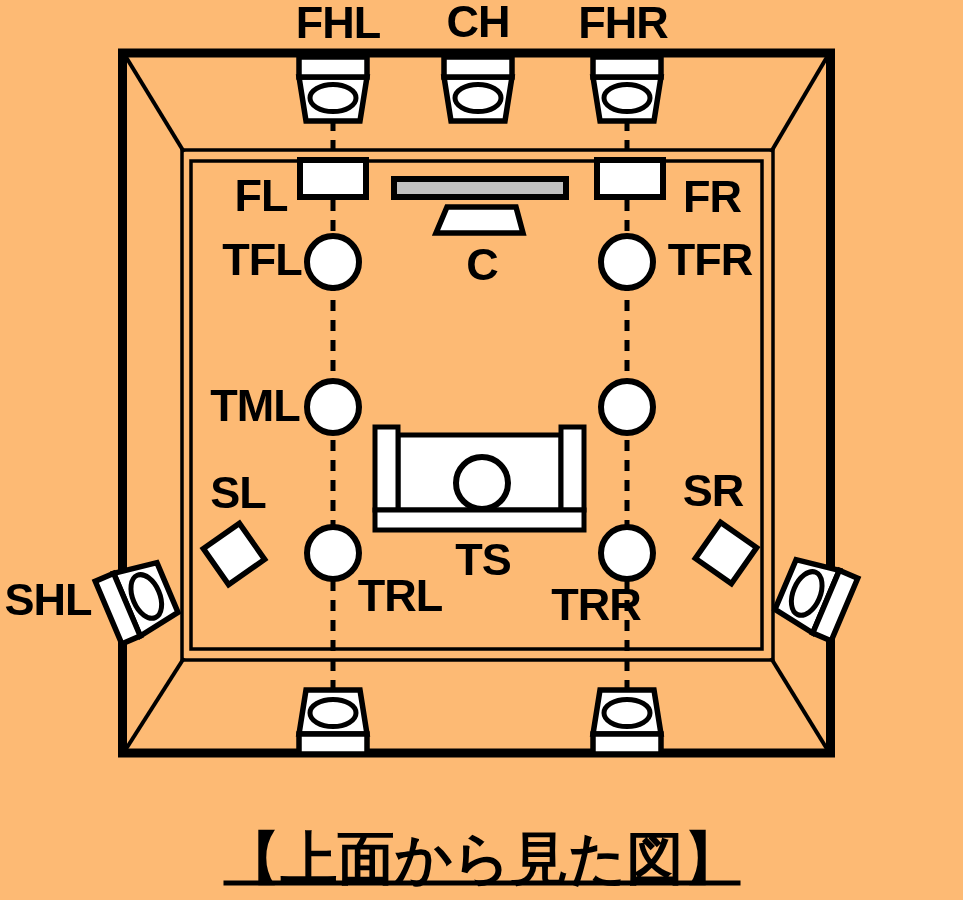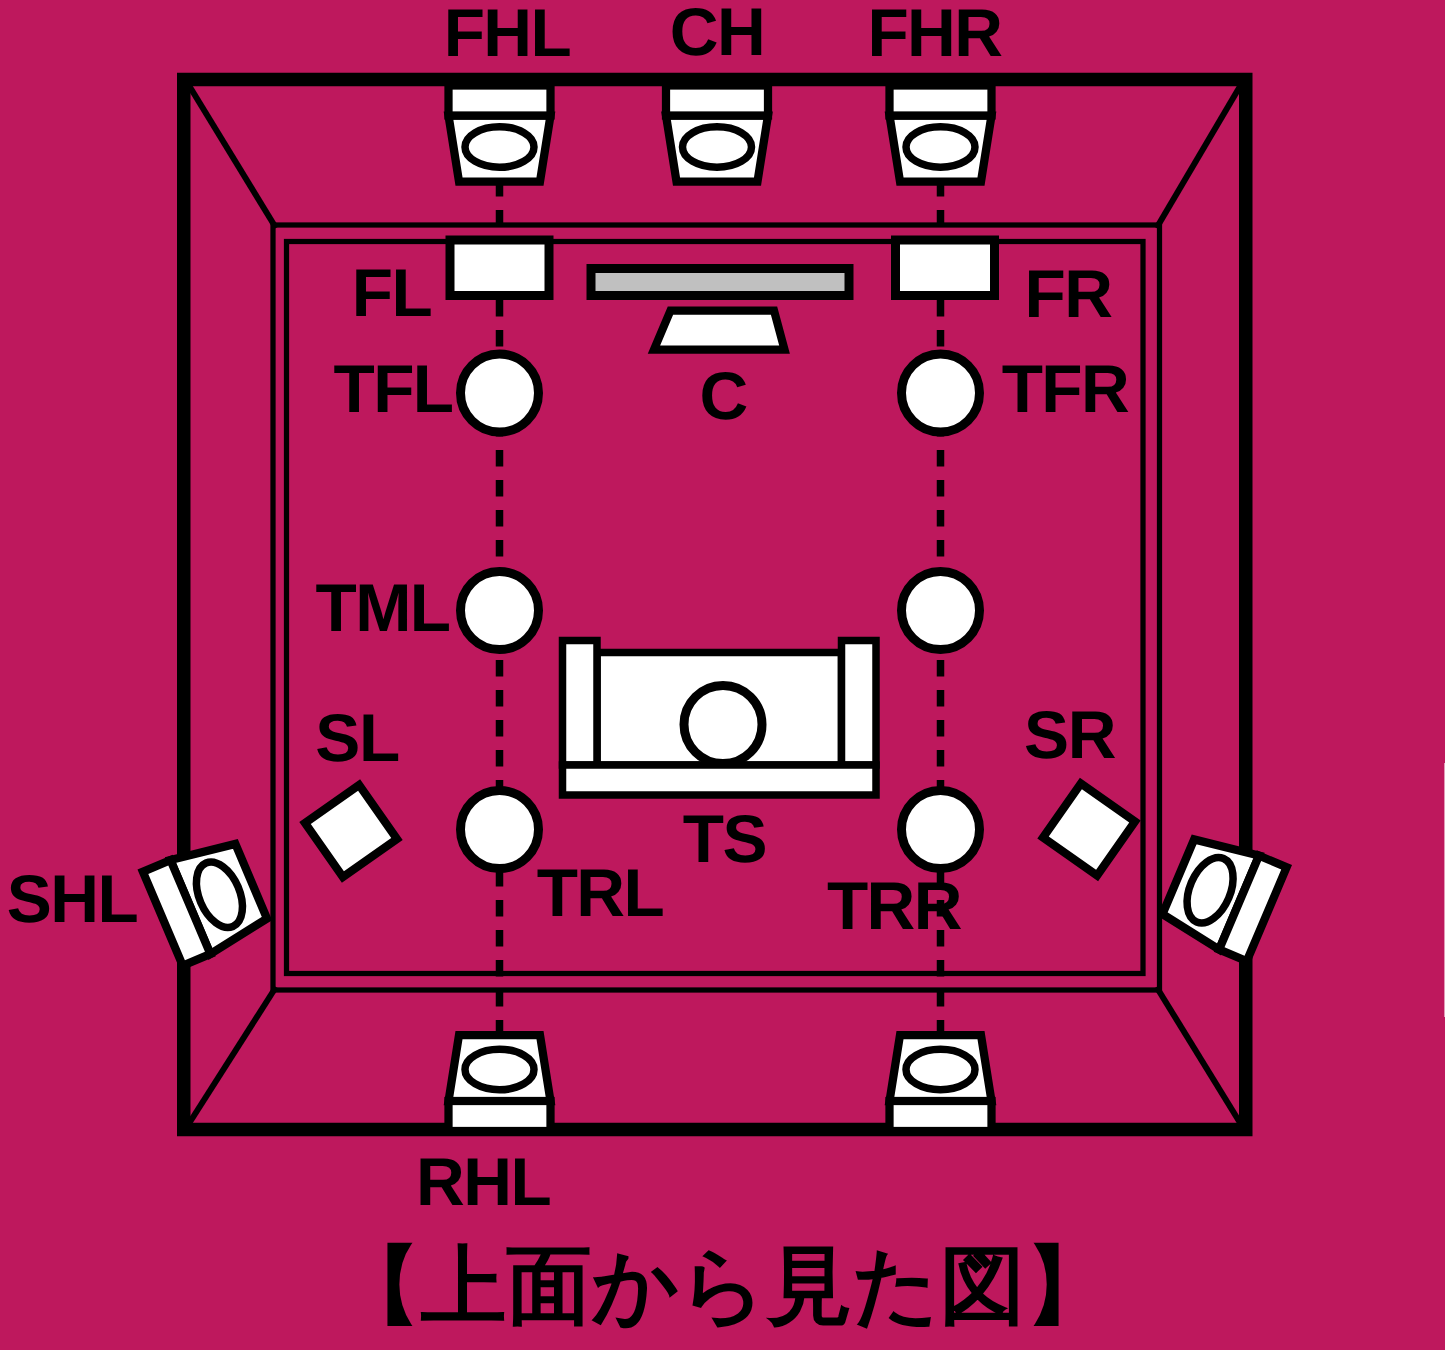--- a/index.html
+++ b/index.html
@@ -1,19 +1,19 @@
 <!DOCTYPE html>
 <html><head>
 <meta charset="utf-8">
 <style>
   html,body{margin:0;padding:0;background:#ffffff;}
   .stage{
     position:relative;
     width:963px;height:900px;
-    background:#be185d;
+    background:#fdba74;
     font-family:"Liberation Sans", sans-serif;
     overflow:hidden;
   }
   .stage svg{position:absolute;left:0;top:0;}
   .lbl{
     position:absolute;
     transform:translate(-50%,-50%);
     font-size:45px;
     font-weight:700;
     line-height:1;
@@ -22,20 +22,21 @@
     letter-spacing:-1px;
   }
   .caption{
     position:absolute;
     transform:translate(-50%,-50%);
     font-size:57px;
     font-weight:700;
     line-height:1;
     color:#000;
     white-space:nowrap;
+    text-decoration:underline;
   }
 </style>
 </head>
 <body>
 
 <div class="stage">
 
   <svg width="963" height="900" viewBox="0 0 963 900">
     <defs>
 
@@ -118,17 +119,16 @@
 
   <div class="lbl" style="left:238px;top:492px">SL</div>
   <div class="lbl" style="left:713px;top:490px">SR</div>
 
   <div class="lbl" style="left:48px;top:599px">SHL</div>
 
   <div class="lbl" style="left:400px;top:595px">TRL</div>
   <div class="lbl" style="left:483px;top:559px">TS</div>
   <div class="lbl" style="left:596px;top:604px">TRR</div>
 
-  <div class="lbl" style="left:322px;top:788px">RHL</div>
 
   <div class="caption" style="left:482px;top:858px">【上面から見た図】</div>
 
 </div>
 
 </body></html>

